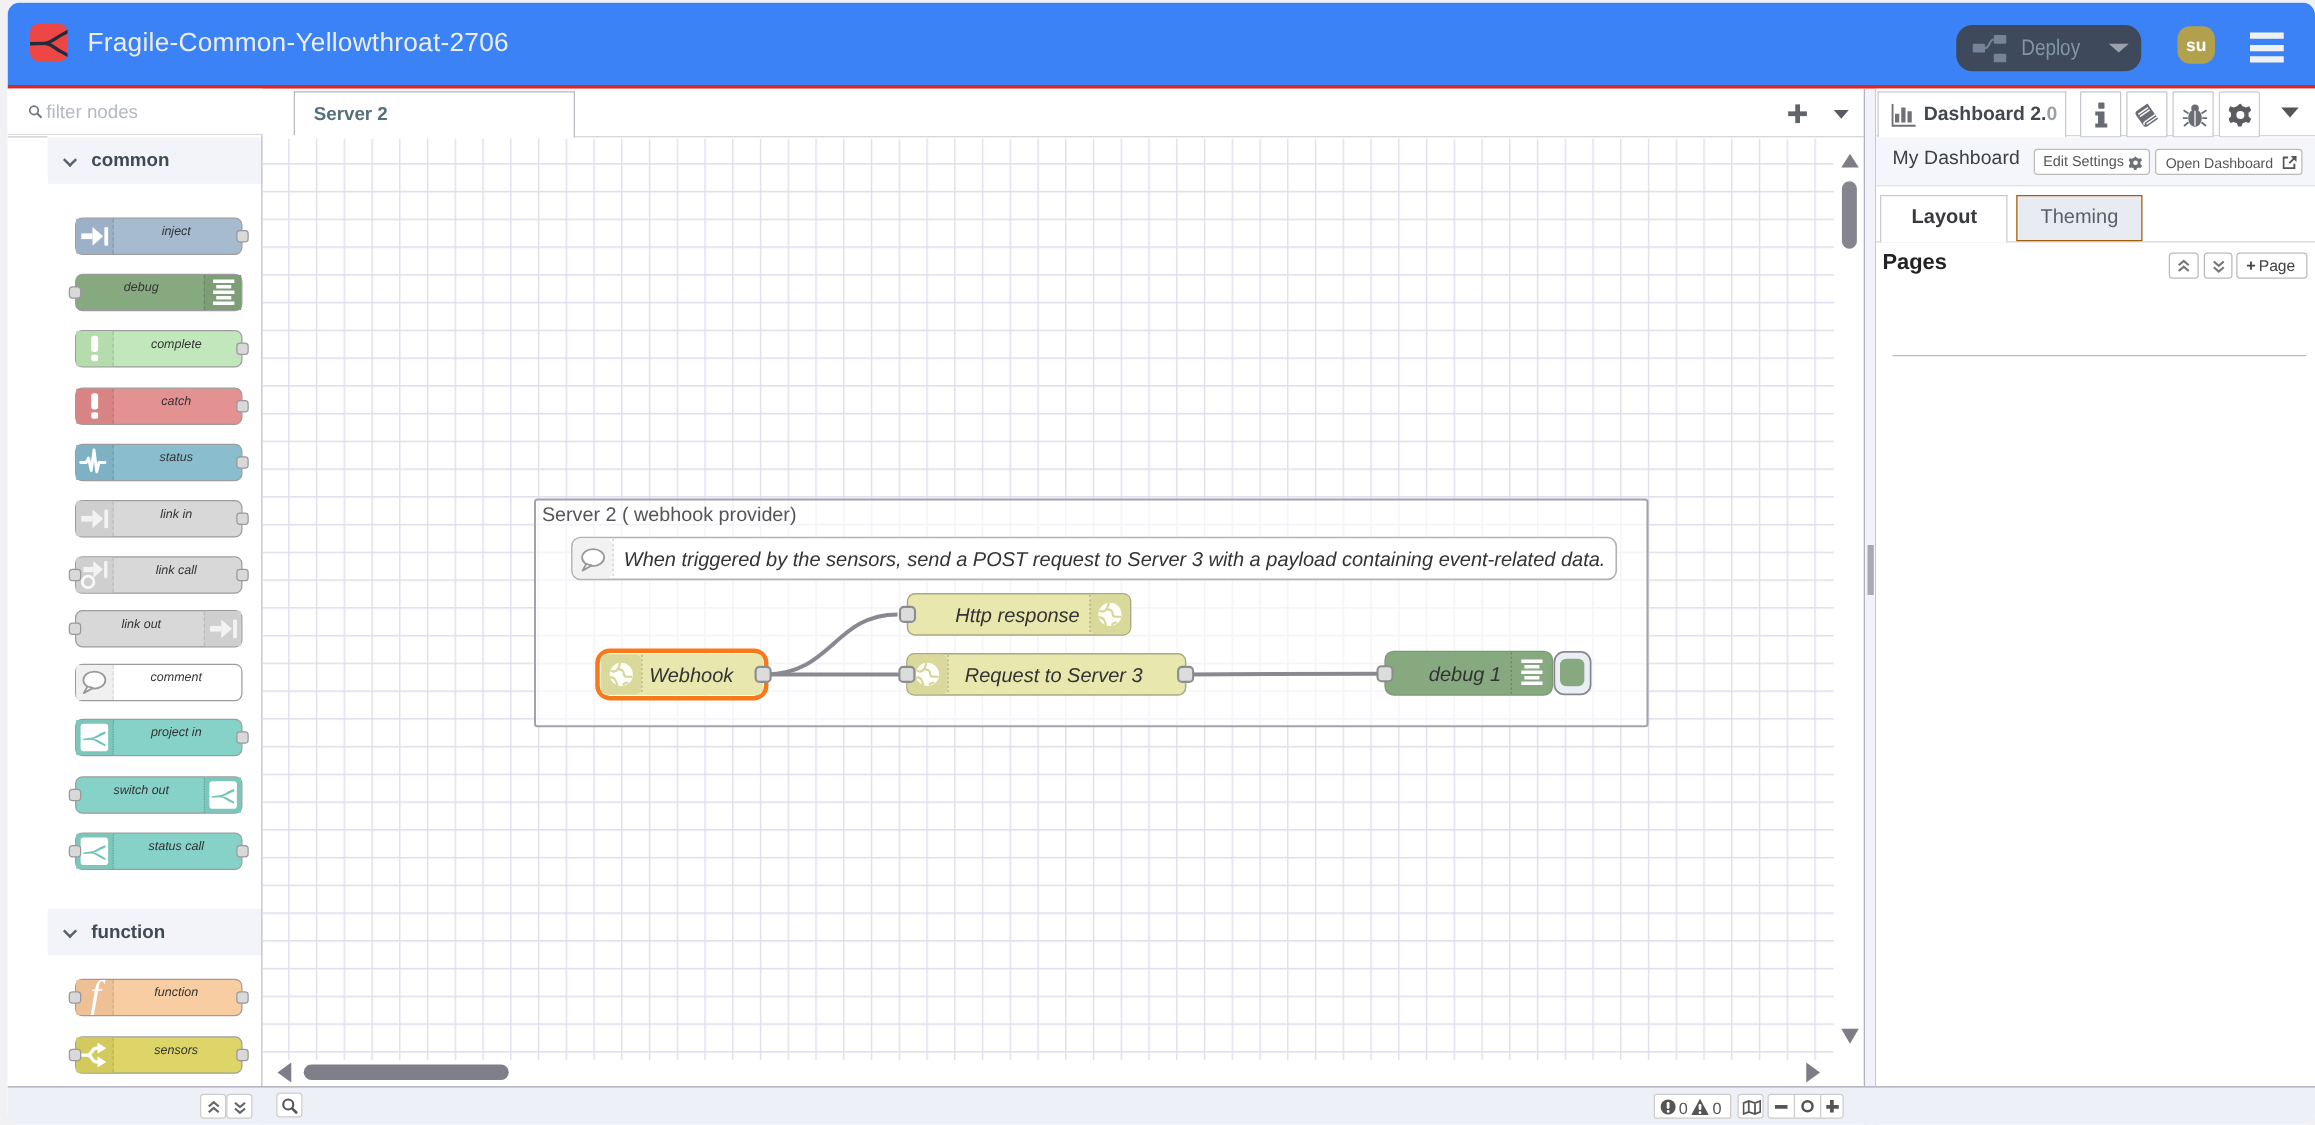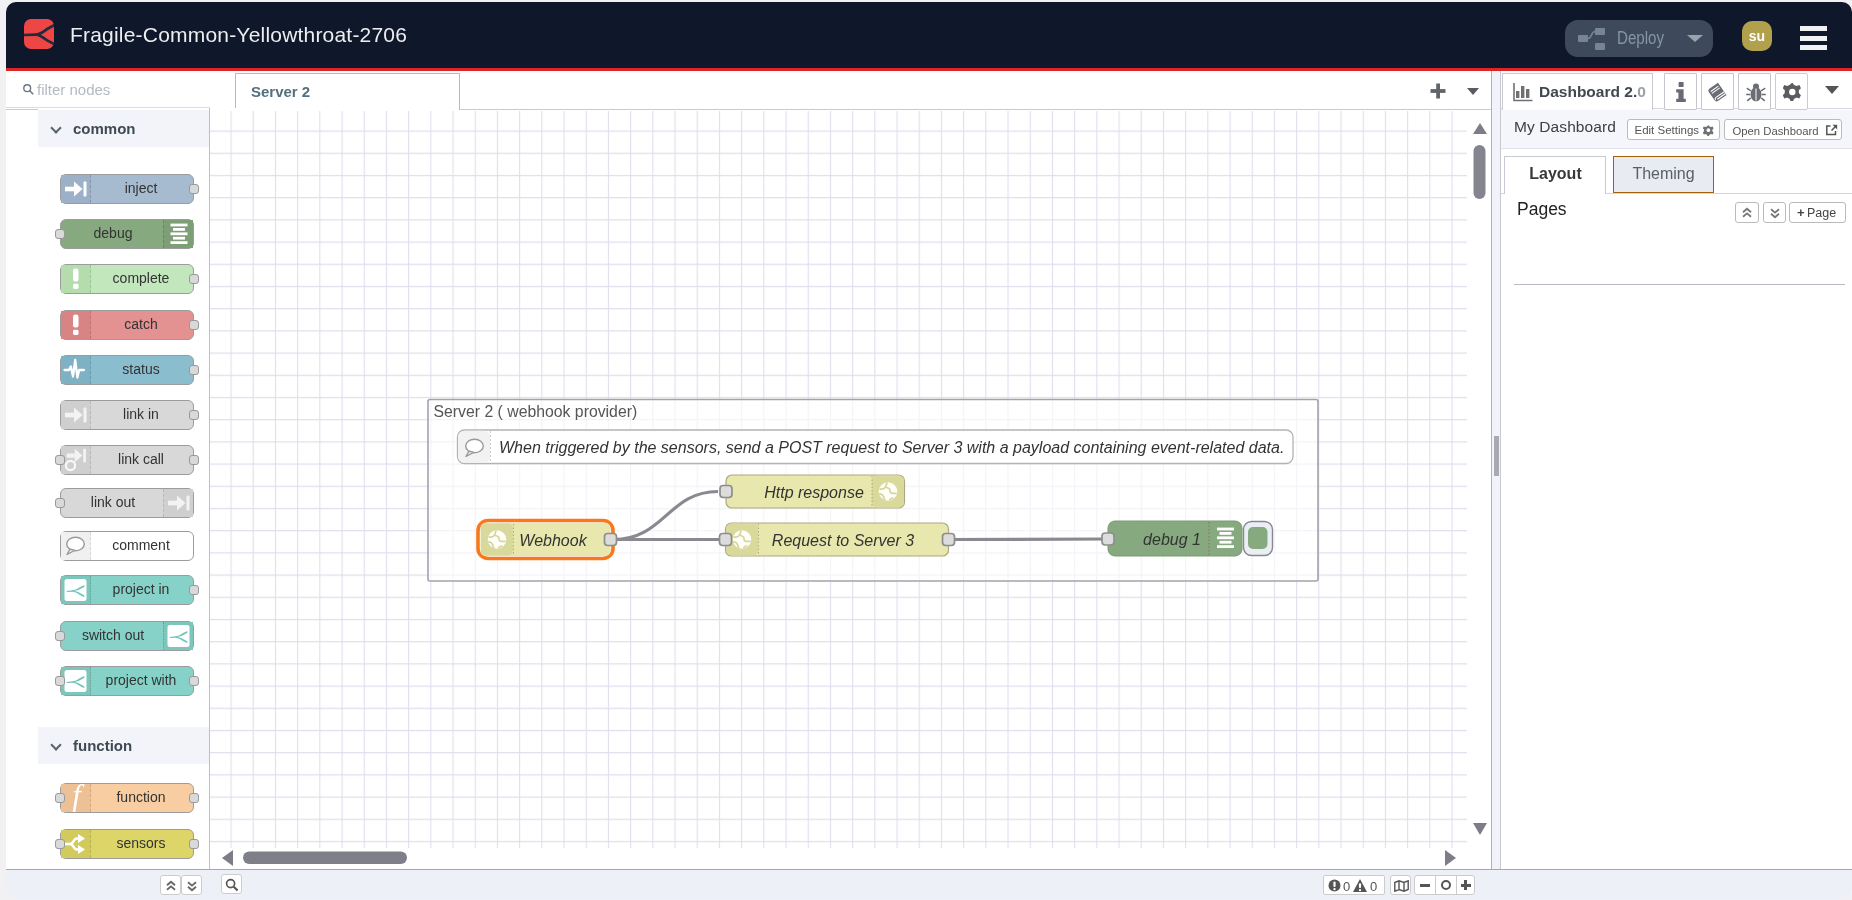--- a/index.html
+++ b/index.html
@@ -1,39 +1,39 @@
 <!DOCTYPE html>
 <html><head>
 <meta charset="utf-8">
 <style>
 * { margin:0; padding:0; box-sizing:border-box; }
 html,body { width:1852px; height:900px; overflow:hidden; background:#f1f1f3; font-family:"Liberation Sans",sans-serif; }
 .abs { position:absolute; }
 #win { position:absolute; left:6px; top:2px; width:1846px; height:897px; background:#fff; border-radius:10px 10px 9px 9px; overflow:hidden; }
 
-#header { position:absolute; left:0; top:0; width:1846px; height:66px; background:#0f172a; }
+#header { position:absolute; left:0; top:0; width:1846px; height:66px; background:#3b82f6; }
 #redline { position:absolute; left:0; top:66px; width:1846px; height:3px; background:#dd2427; }
 #title { position:absolute; left:64px; top:21px; font-size:21px; color:#eceef0; letter-spacing:0.2px; }
 #deploy { position:absolute; left:1559px; top:17.5px; width:148px; height:37px; background:#3e4a5b; border-radius:13px; }
 #deploy .dtext { position:absolute; left:52px; top:8px; font-size:18px; color:#8495aa; transform:scaleX(0.84); transform-origin:left center; letter-spacing:0; }
 #avatar { position:absolute; left:1736px; top:19px; width:30px; height:30px; border-radius:10px; background:#b2a14c; color:#fff; font-weight:bold; font-size:14px; text-align:center; line-height:30px; }
 .hbar { position:absolute; left:1794px; width:27px; height:5px; background:#f0f1f2; }
 
 #topstrip { position:absolute; left:0; top:69px; width:1485px; height:39px; background:#fff; border-bottom:1px solid #c9c9d2; }
 #searchrow { position:absolute; left:0; top:69px; width:204px; height:37px; background:#fff; border-bottom:1px solid #ddd; }
 #flowtab { position:absolute; left:229px; top:71px; width:225px; height:38px; background:#fff; border:1px solid #b9b9c1; border-bottom:none; }
 #flowtab span { position:absolute; left:15px; top:9px; font-weight:bold; font-size:15px; color:#54707c; }
 
 #palette { position:absolute; left:0; top:106px; width:203px; height:761px; background:#fff; overflow:hidden;margin-left:32px; }
 .cat { position:absolute; left:0; width:180px; height:37px; background:#f3f4f9; color:#3e4a54; font-weight:bold; font-size:15px; line-height:37px; }
 .cat .chev { position:absolute; left:14px; top:14px; width:8px; height:8px; border-left:2px solid #5a636c; border-bottom:2px solid #5a636c; transform:rotate(-45deg); }
 .cat .ct { position:absolute; left:35px; }
 .pnode { position:absolute; left:22px; width:134px; height:30px; border:1px solid #9c9c9c; border-radius:6px; font-size:14px; color:#333; }
 .picon { position:absolute; top:0; width:30px; height:28px; }
-.plabel { position:absolute; top:5px; font-size:14px; color:#333; width:100px; text-align:center; }
+.plabel { position:absolute; top:5px; font-size:10px; color:#333; width:100px; text-align:center;font-style:italic; }
 .pport { position:absolute; width:10px; height:10px; background:#d9d9d9; border:1px solid #999; border-radius:3px; top:9px; }
 .pport.l { left:-6px; } .pport.r { right:-6px; }
 
 #canvas { position:absolute; left:204px; top:108px; width:1281px; height:759px; background:#fff; overflow:hidden; }
 
 #sidebar { position:absolute; left:1495px; top:69px; width:351px; height:800px; background:#fff; }
 
 #footer { position:absolute; left:0; top:867px; width:1846px; height:30px; background:#eef0f8; border-top:1px solid #a6a6b2; }
 .vdiv { position:absolute; background:#bfbfc9; width:1px; }
 .fbtn { position:absolute; background:#fff; border:1px solid #ccc; border-radius:3px; height:20px; }
@@ -217,21 +217,21 @@
       <div class="plabel" style="left:2px;">switch out</div>
         <div class="pport l"></div>
     </div>
     <div class="pnode" style="top:558px;background:#86d2c8;">
       <div class="picon" style="left:0;background:#7cc6bc;border-right:1px dotted rgba(0,0,0,0.18);">
         <svg width="30" height="28">
             <rect x="3.5" y="3" width="22" height="22" rx="2.5" fill="#fff"></rect>
             <use href="#ffmark" fill="#6fc5ba" transform="translate(5.6,5.6) scale(0.59)"></use>
           </svg>
       </div>
-      <div class="plabel" style="left:30px;">project with</div>
+      <div class="plabel" style="left:30px;">status call</div>
         <div class="pport l"></div>
         <div class="pport r"></div>
     </div>
     <div class="cat" style="top:619px;">
         <span class="chev"></span>
         <span class="ct">function</span>
       </div>
     <div class="pnode" style="top:675px;background:#f9cda2;">
       <div class="picon" style="left:0;background:#eec095;border-right:1px dashed rgba(0,0,0,0.12);">
         <svg width="30" height="28">
@@ -420,21 +420,21 @@
     </div>
 
     <div class="abs" style="left:0;top:121.5px;width:351px;height:1px;background:#d5d5dd;"></div>
     <div class="abs" style="left:111.5px;top:84.5px;width:101px;height:37px;background:#e9ebf3;border:1px solid #a16207;">
       <span class="abs" style="left:0;top:8px;width:100px;text-align:center;font-size:16px;color:#5a6066;">Theming</span>
     </div>
     <div class="abs" style="left:3px;top:84.5px;width:102px;height:38px;background:#fff;border:1px solid #c9c9d1;border-bottom:none;">
       <span class="abs" style="left:0;top:8px;width:101px;text-align:center;font-size:16px;font-weight:bold;color:#37393c;">Layout</span>
     </div>
 
-    <div class="abs" style="left:16px;top:127.5px;font-size:17.5px;font-weight:normal;color:#222;">Pages</div>
+    <div class="abs" style="left:5px;top:127.5px;font-size:17.5px;font-weight:bold;color:#222;">Pages</div>
     <div class="abs" style="left:234px;top:130.5px;width:23.5px;height:21px;background:#fff;border:1px solid #bbb;border-radius:3px;">
       <svg class="abs" style="left:5px;top:4px" width="12" height="12" viewBox="0 0 12 12">
           <g stroke="#777" stroke-width="1.8" fill="none">
             <path d="M2,5.2 L6,1.8 L10,5.2"></path>
             <path d="M2,9.8 L6,6.4 L10,9.8"></path>
           </g>
         </svg>
     </div>
     <div class="abs" style="left:261.5px;top:130.5px;width:23.5px;height:21px;background:#fff;border:1px solid #bbb;border-radius:3px;">
       <svg class="abs" style="left:5px;top:4px" width="12" height="12" viewBox="0 0 12 12">

